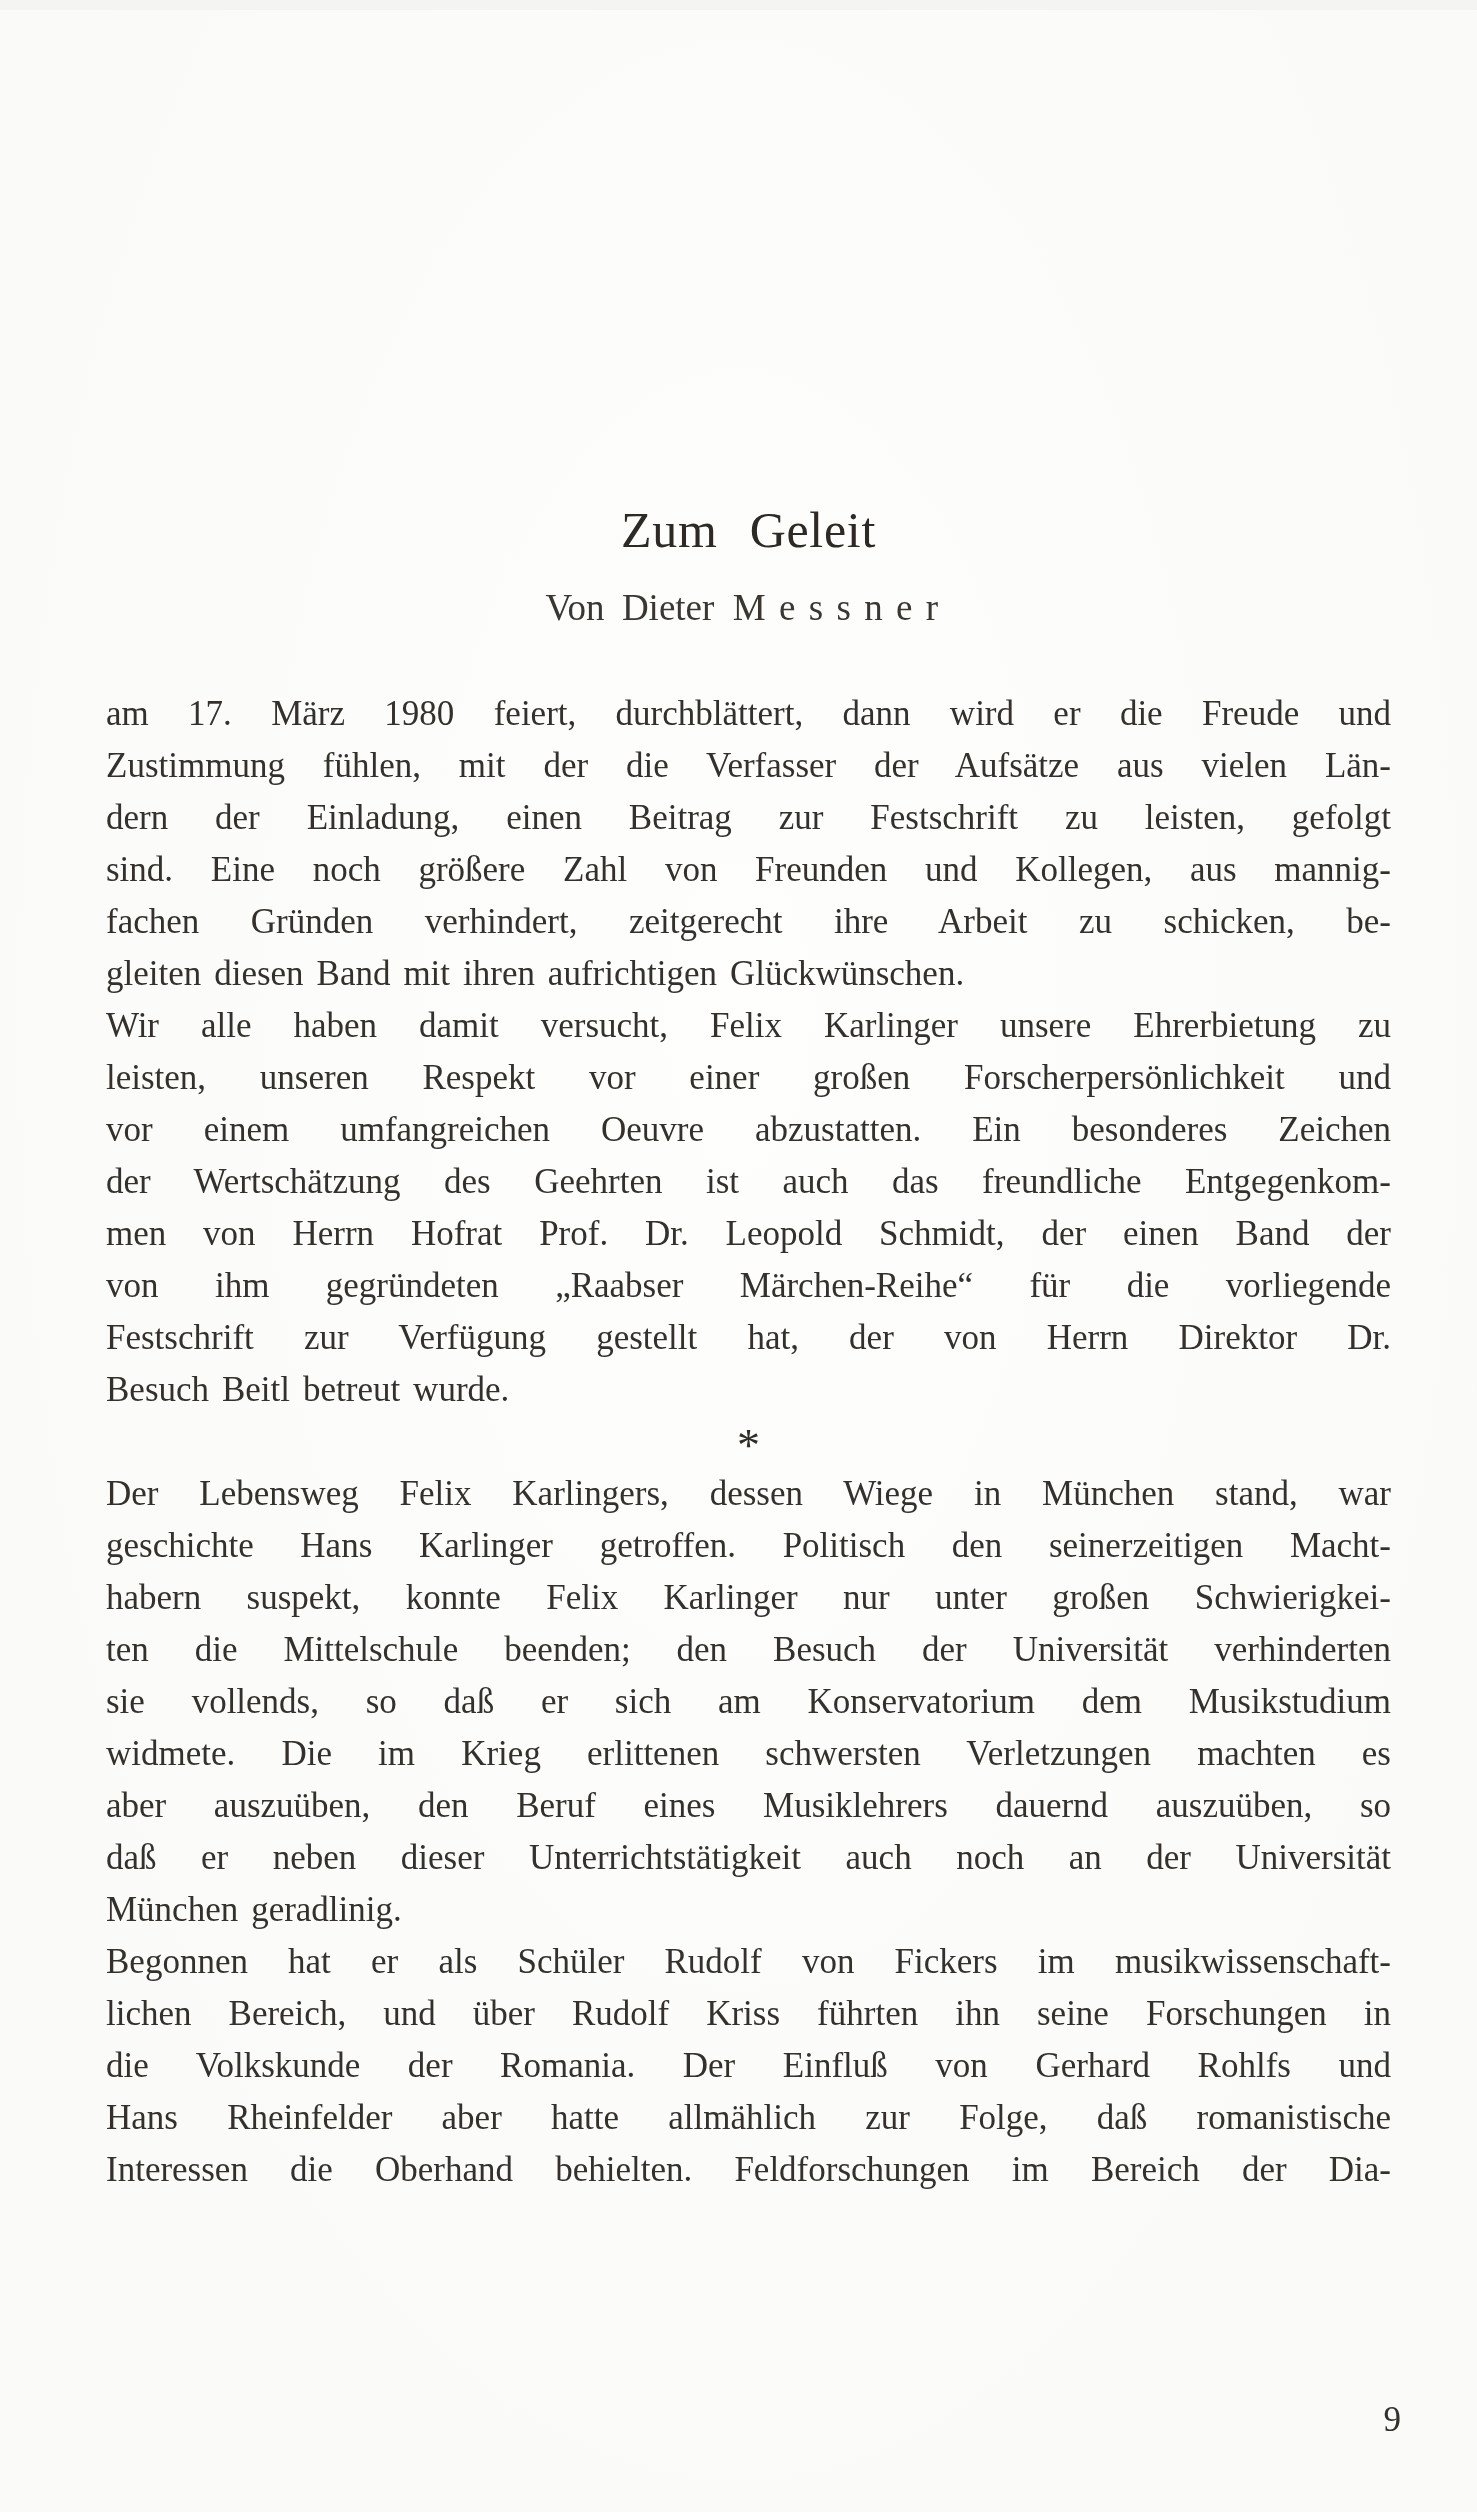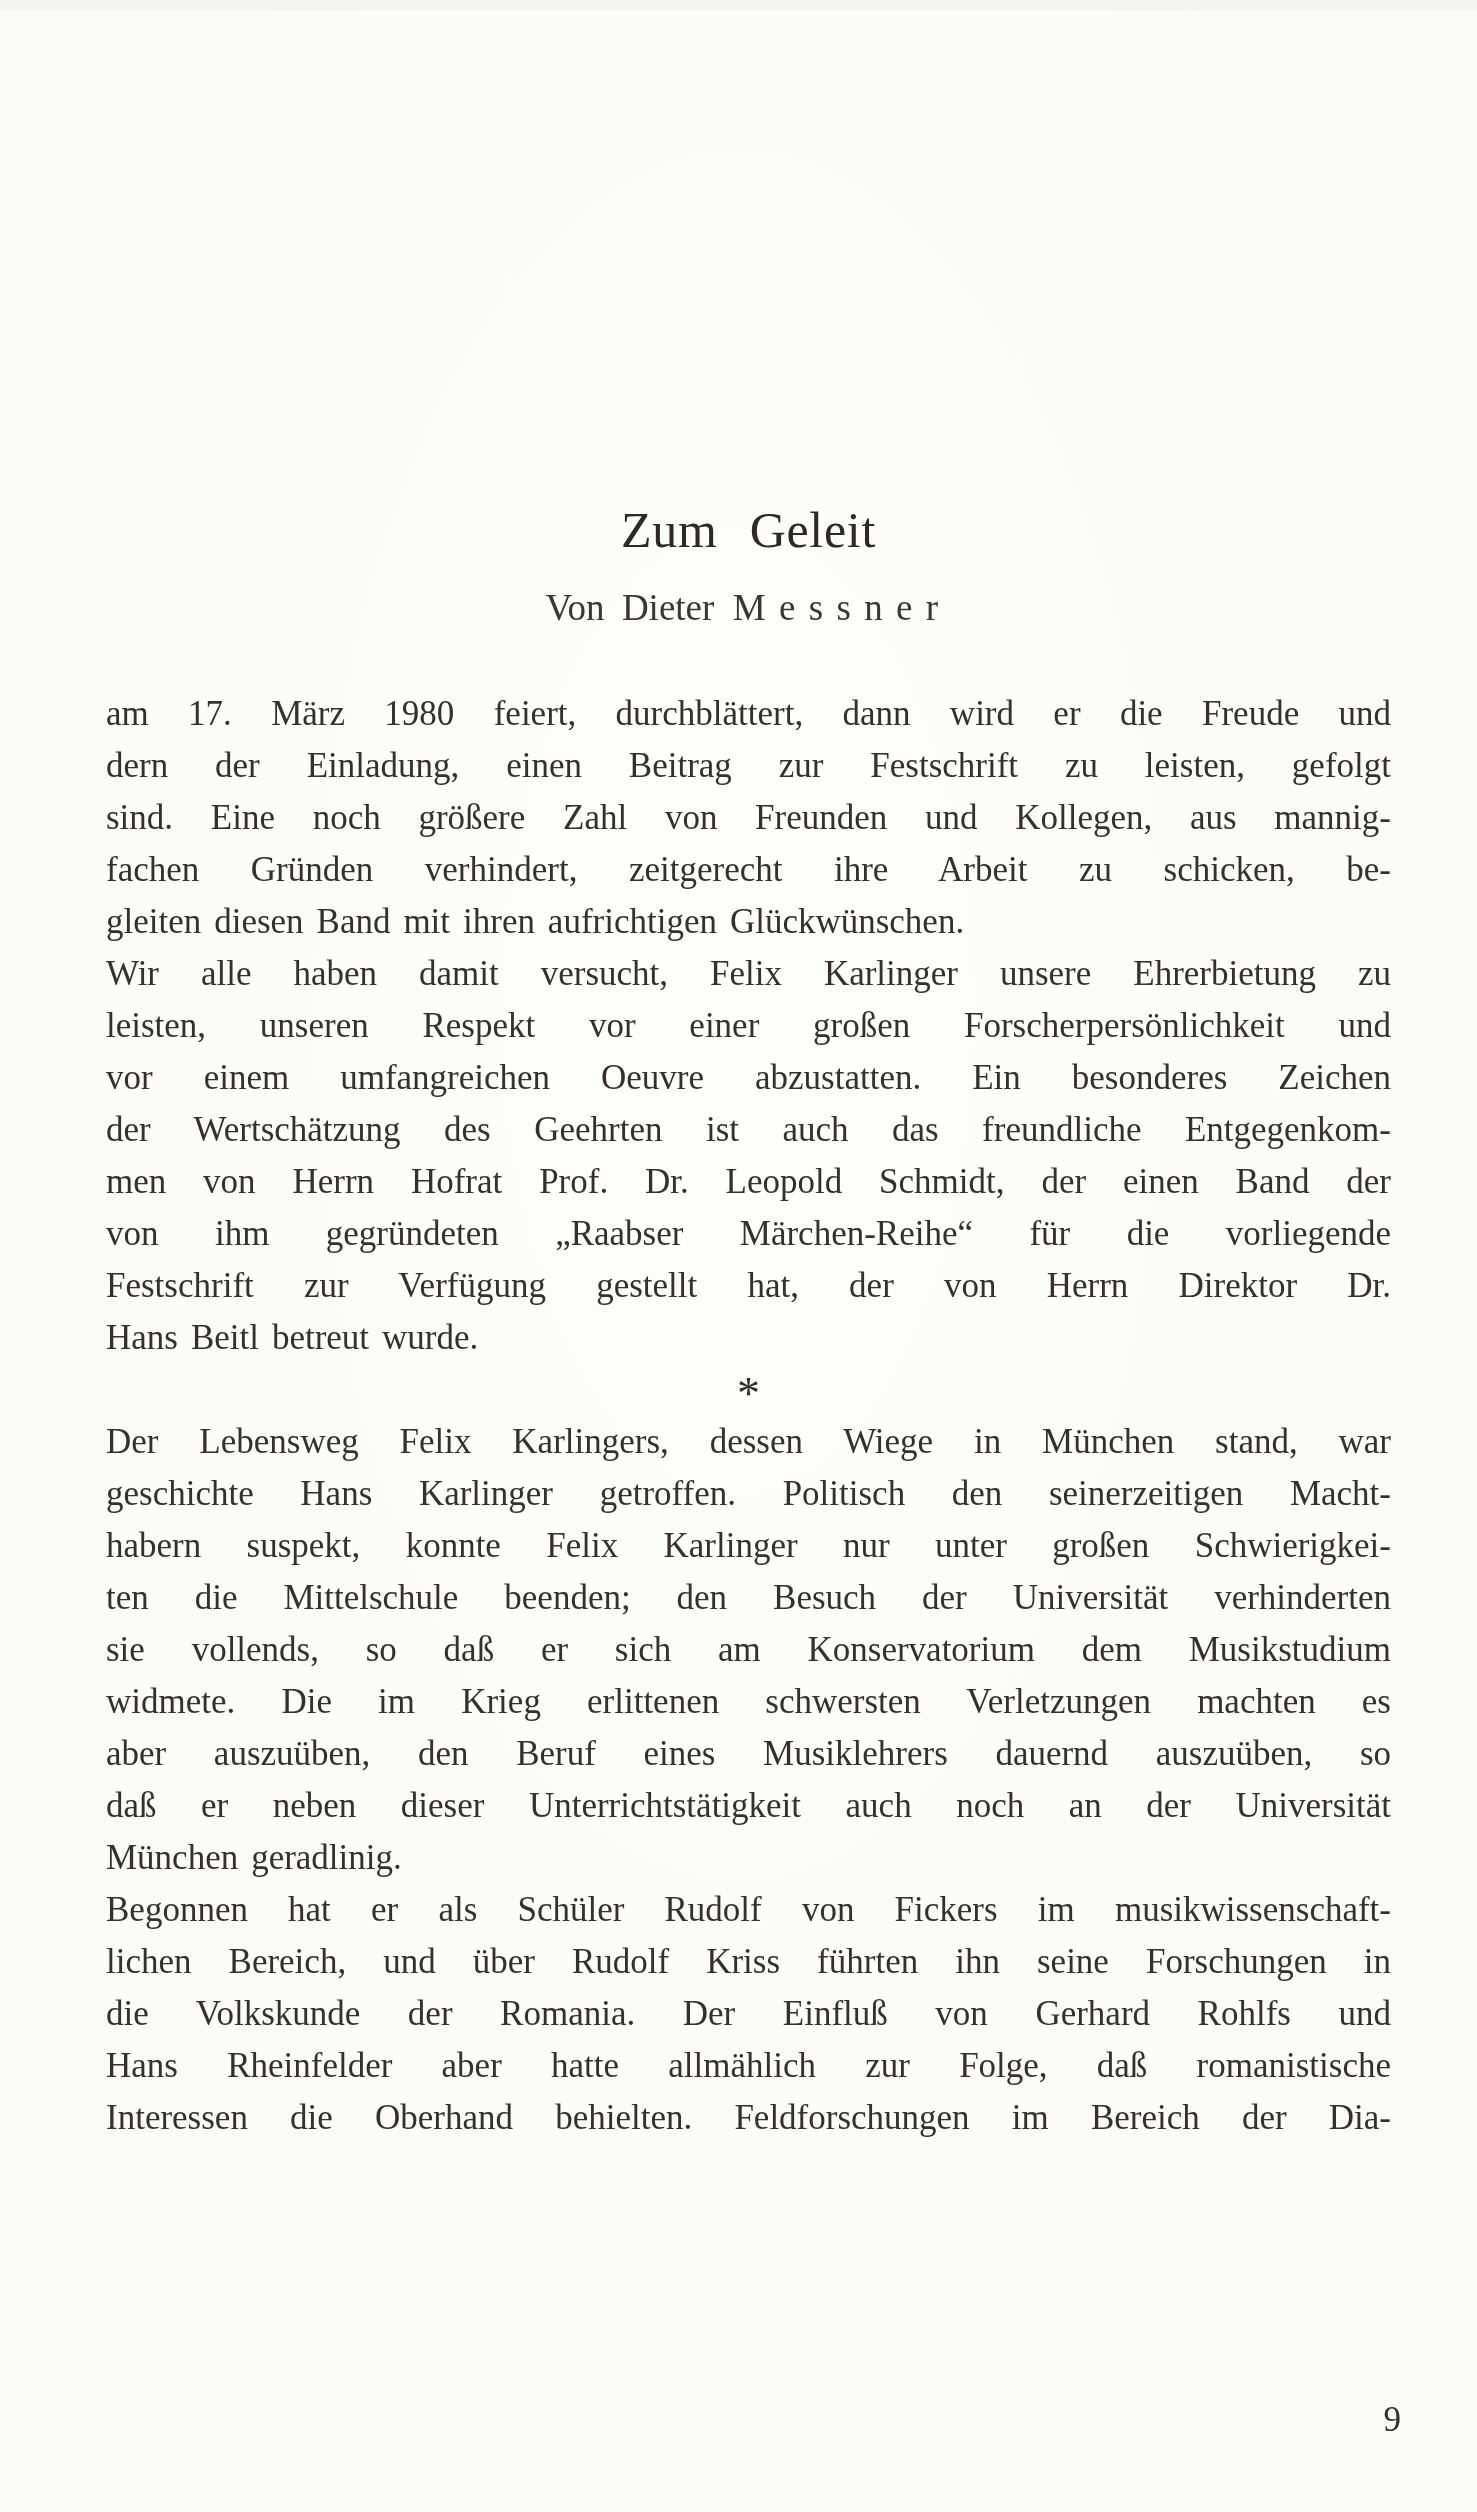--- a/index.html
+++ b/index.html
@@ -95,32 +95,33 @@
   <div class="heading-block">
     <div class="title">Zum Geleit</div>
   </div>
 
   <div class="byline">
     <span>Von Dieter</span><span class="surname">Messner</span>
   </div>
 
   <main class="body-text" id="body-text">
       <div class="line">am 17. März 1980 feiert, durchblättert, dann wird er die Freude und</div>
+      <div class="line">Zustimmung fühlen, mit der die Verfasser der Aufsätze aus vielen Län-</div>
       <div class="line">dern der Einladung, einen Beitrag zur Festschrift zu leisten, gefolgt</div>
       <div class="line">sind. Eine noch größere Zahl von Freunden und Kollegen, aus mannig-</div>
       <div class="line">fachen Gründen verhindert, zeitgerecht ihre Arbeit zu schicken, be-</div>
       <div class="line end">gleiten diesen Band mit ihren aufrichtigen Glückwünschen.</div>
       <div class="line">Wir alle haben damit versucht, Felix Karlinger unsere Ehrerbietung zu</div>
       <div class="line">leisten, unseren Respekt vor einer großen Forscherpersönlichkeit und</div>
       <div class="line">vor einem umfangreichen Oeuvre abzustatten. Ein besonderes Zeichen</div>
       <div class="line">der Wertschätzung des Geehrten ist auch das freundliche Entgegenkom-</div>
       <div class="line">men von Herrn Hofrat Prof. Dr. Leopold Schmidt, der einen Band der</div>
       <div class="line">von ihm gegründeten „Raabser Märchen-Reihe“ für die vorliegende</div>
       <div class="line">Festschrift zur Verfügung gestellt hat, der von Herrn Direktor Dr.</div>
-      <div class="line end">Hans Beitl betreut wurde.</div>
+      <div class="line end">Besuch Beitl betreut wurde.</div>
       <div class="separator">*</div>
       <div class="line">Der Lebensweg Felix Karlingers, dessen Wiege in München stand, war</div>
       <div class="line">geschichte Hans Karlinger getroffen. Politisch den seinerzeitigen Macht-</div>
       <div class="line">habern suspekt, konnte Felix Karlinger nur unter großen Schwierigkei-</div>
       <div class="line">ten die Mittelschule beenden; den Besuch der Universität verhinderten</div>
       <div class="line">sie vollends, so daß er sich am Konservatorium dem Musikstudium</div>
       <div class="line">widmete. Die im Krieg erlittenen schwersten Verletzungen machten es</div>
       <div class="line">aber auszuüben, den Beruf eines Musiklehrers dauernd auszuüben, so</div>
       <div class="line">daß er neben dieser Unterrichtstätigkeit auch noch an der Universität</div>
       <div class="line end">München geradlinig.</div>

